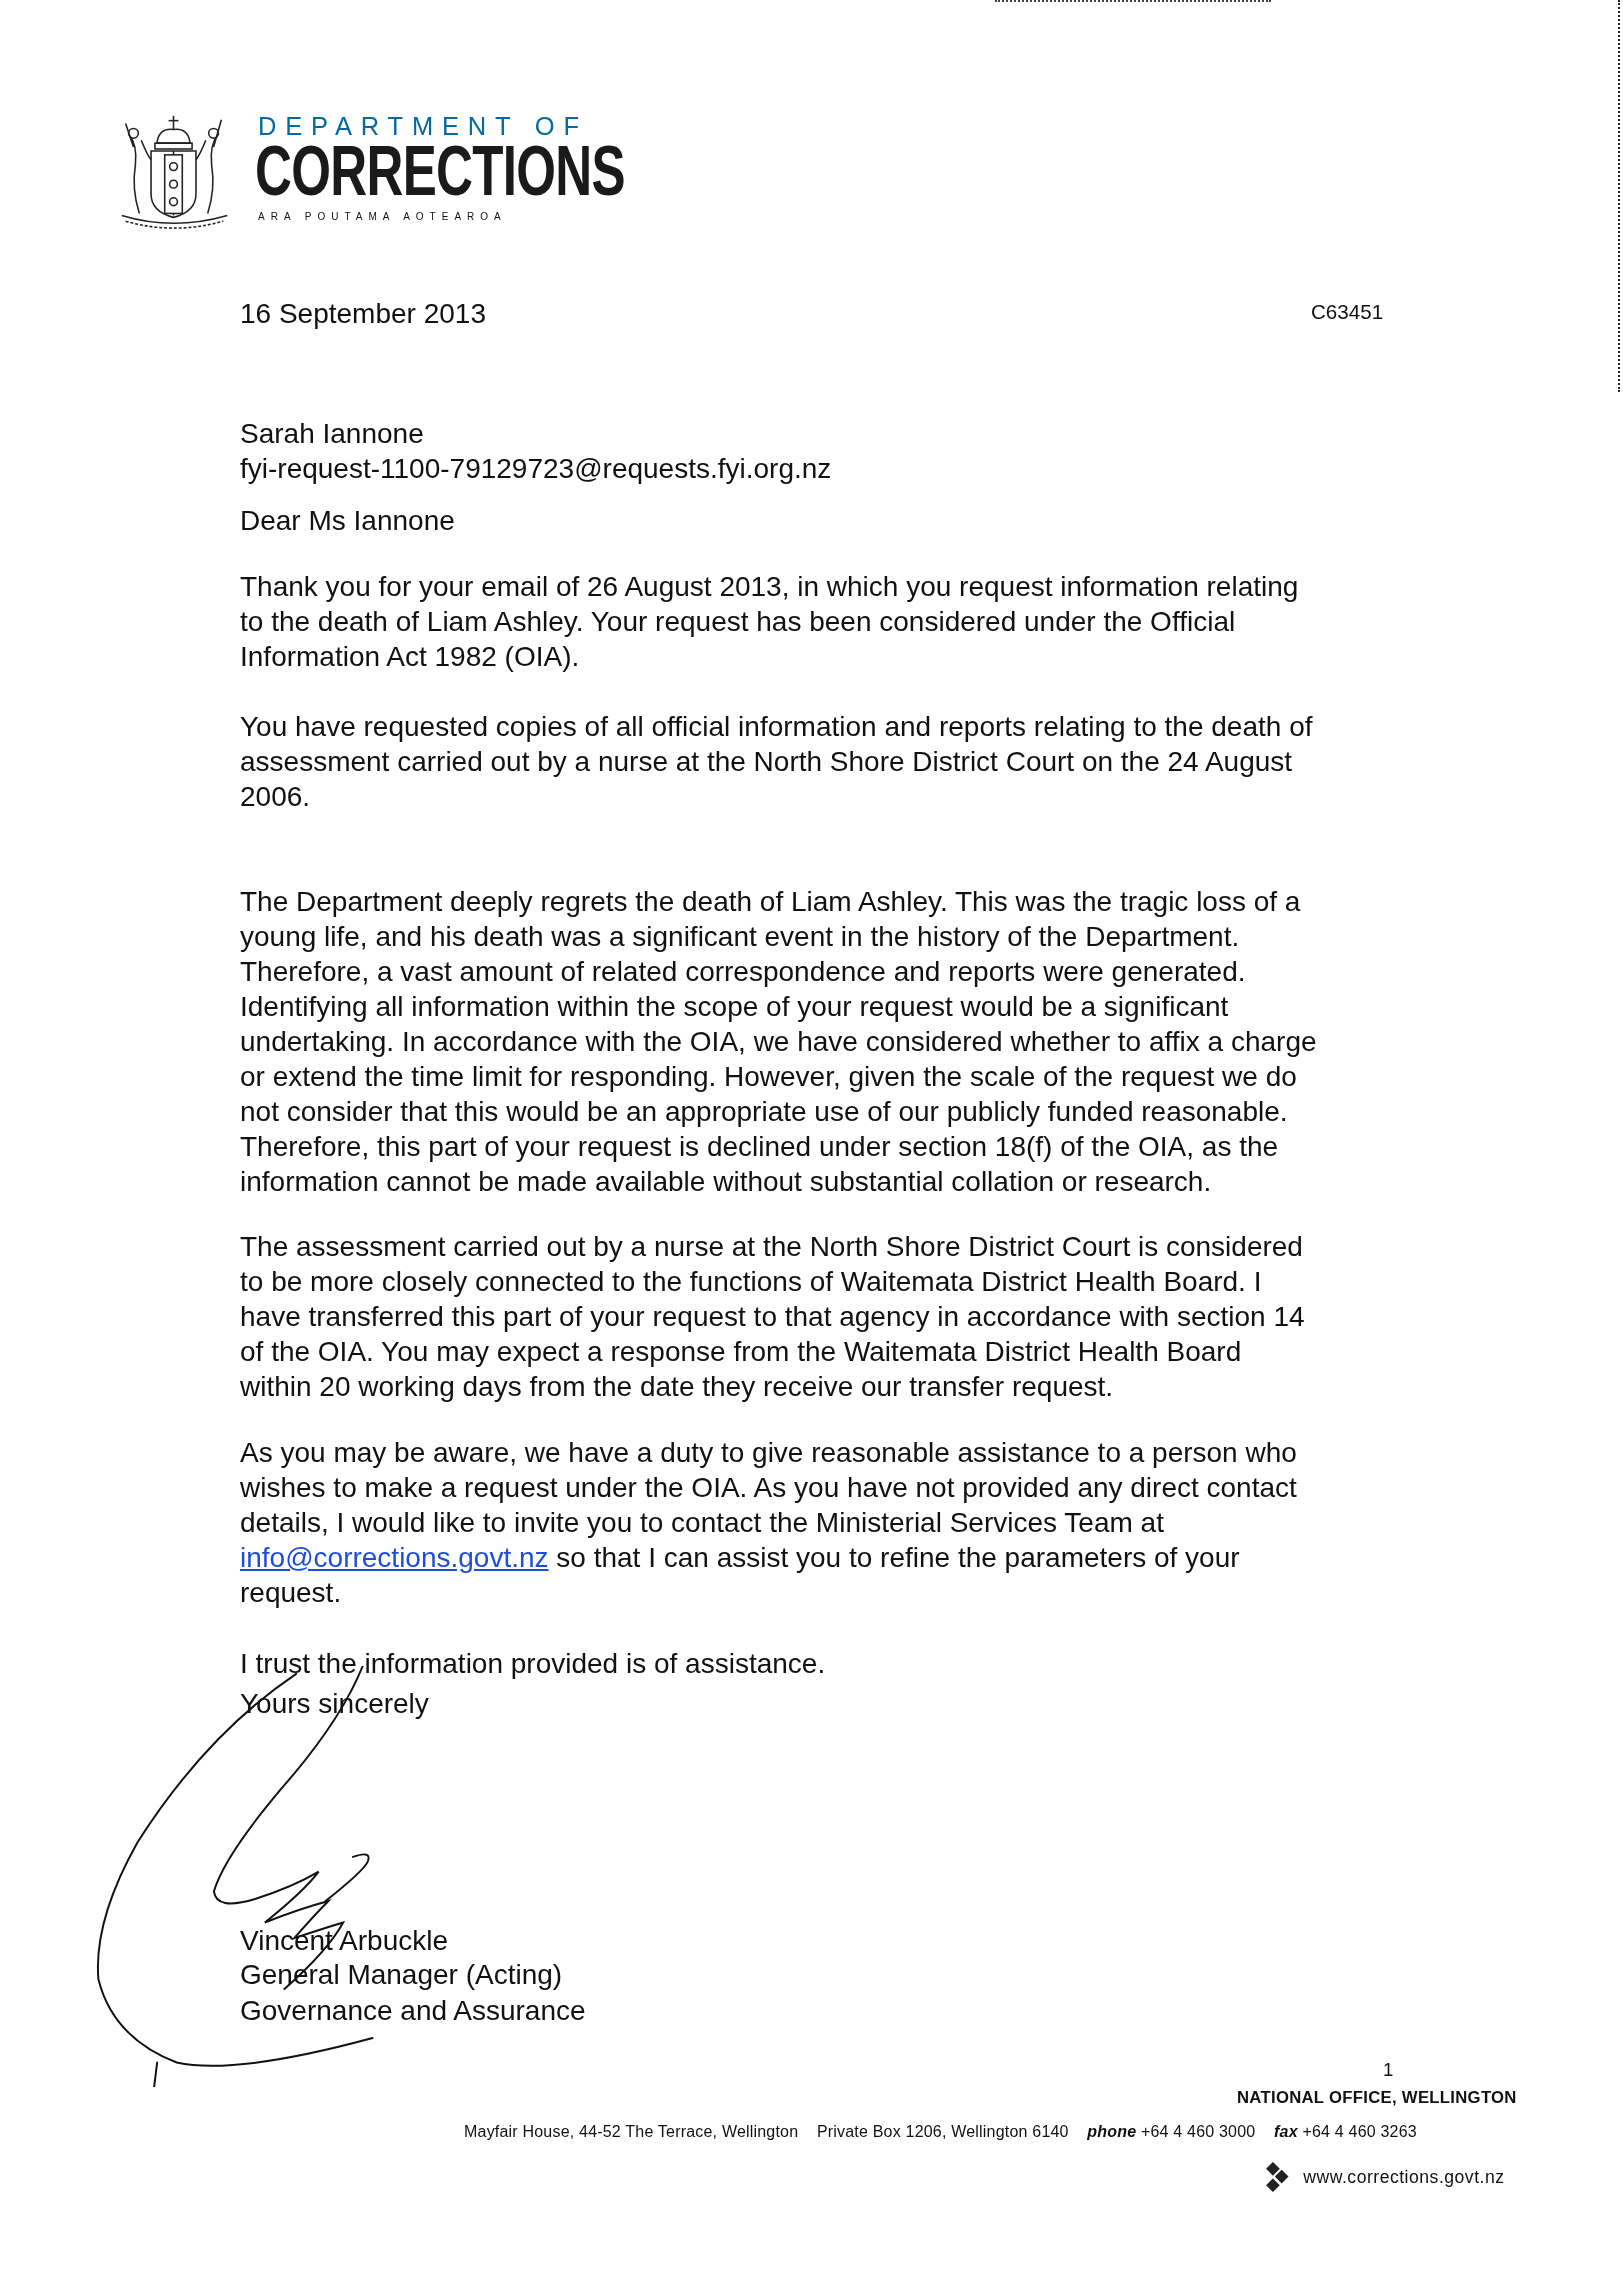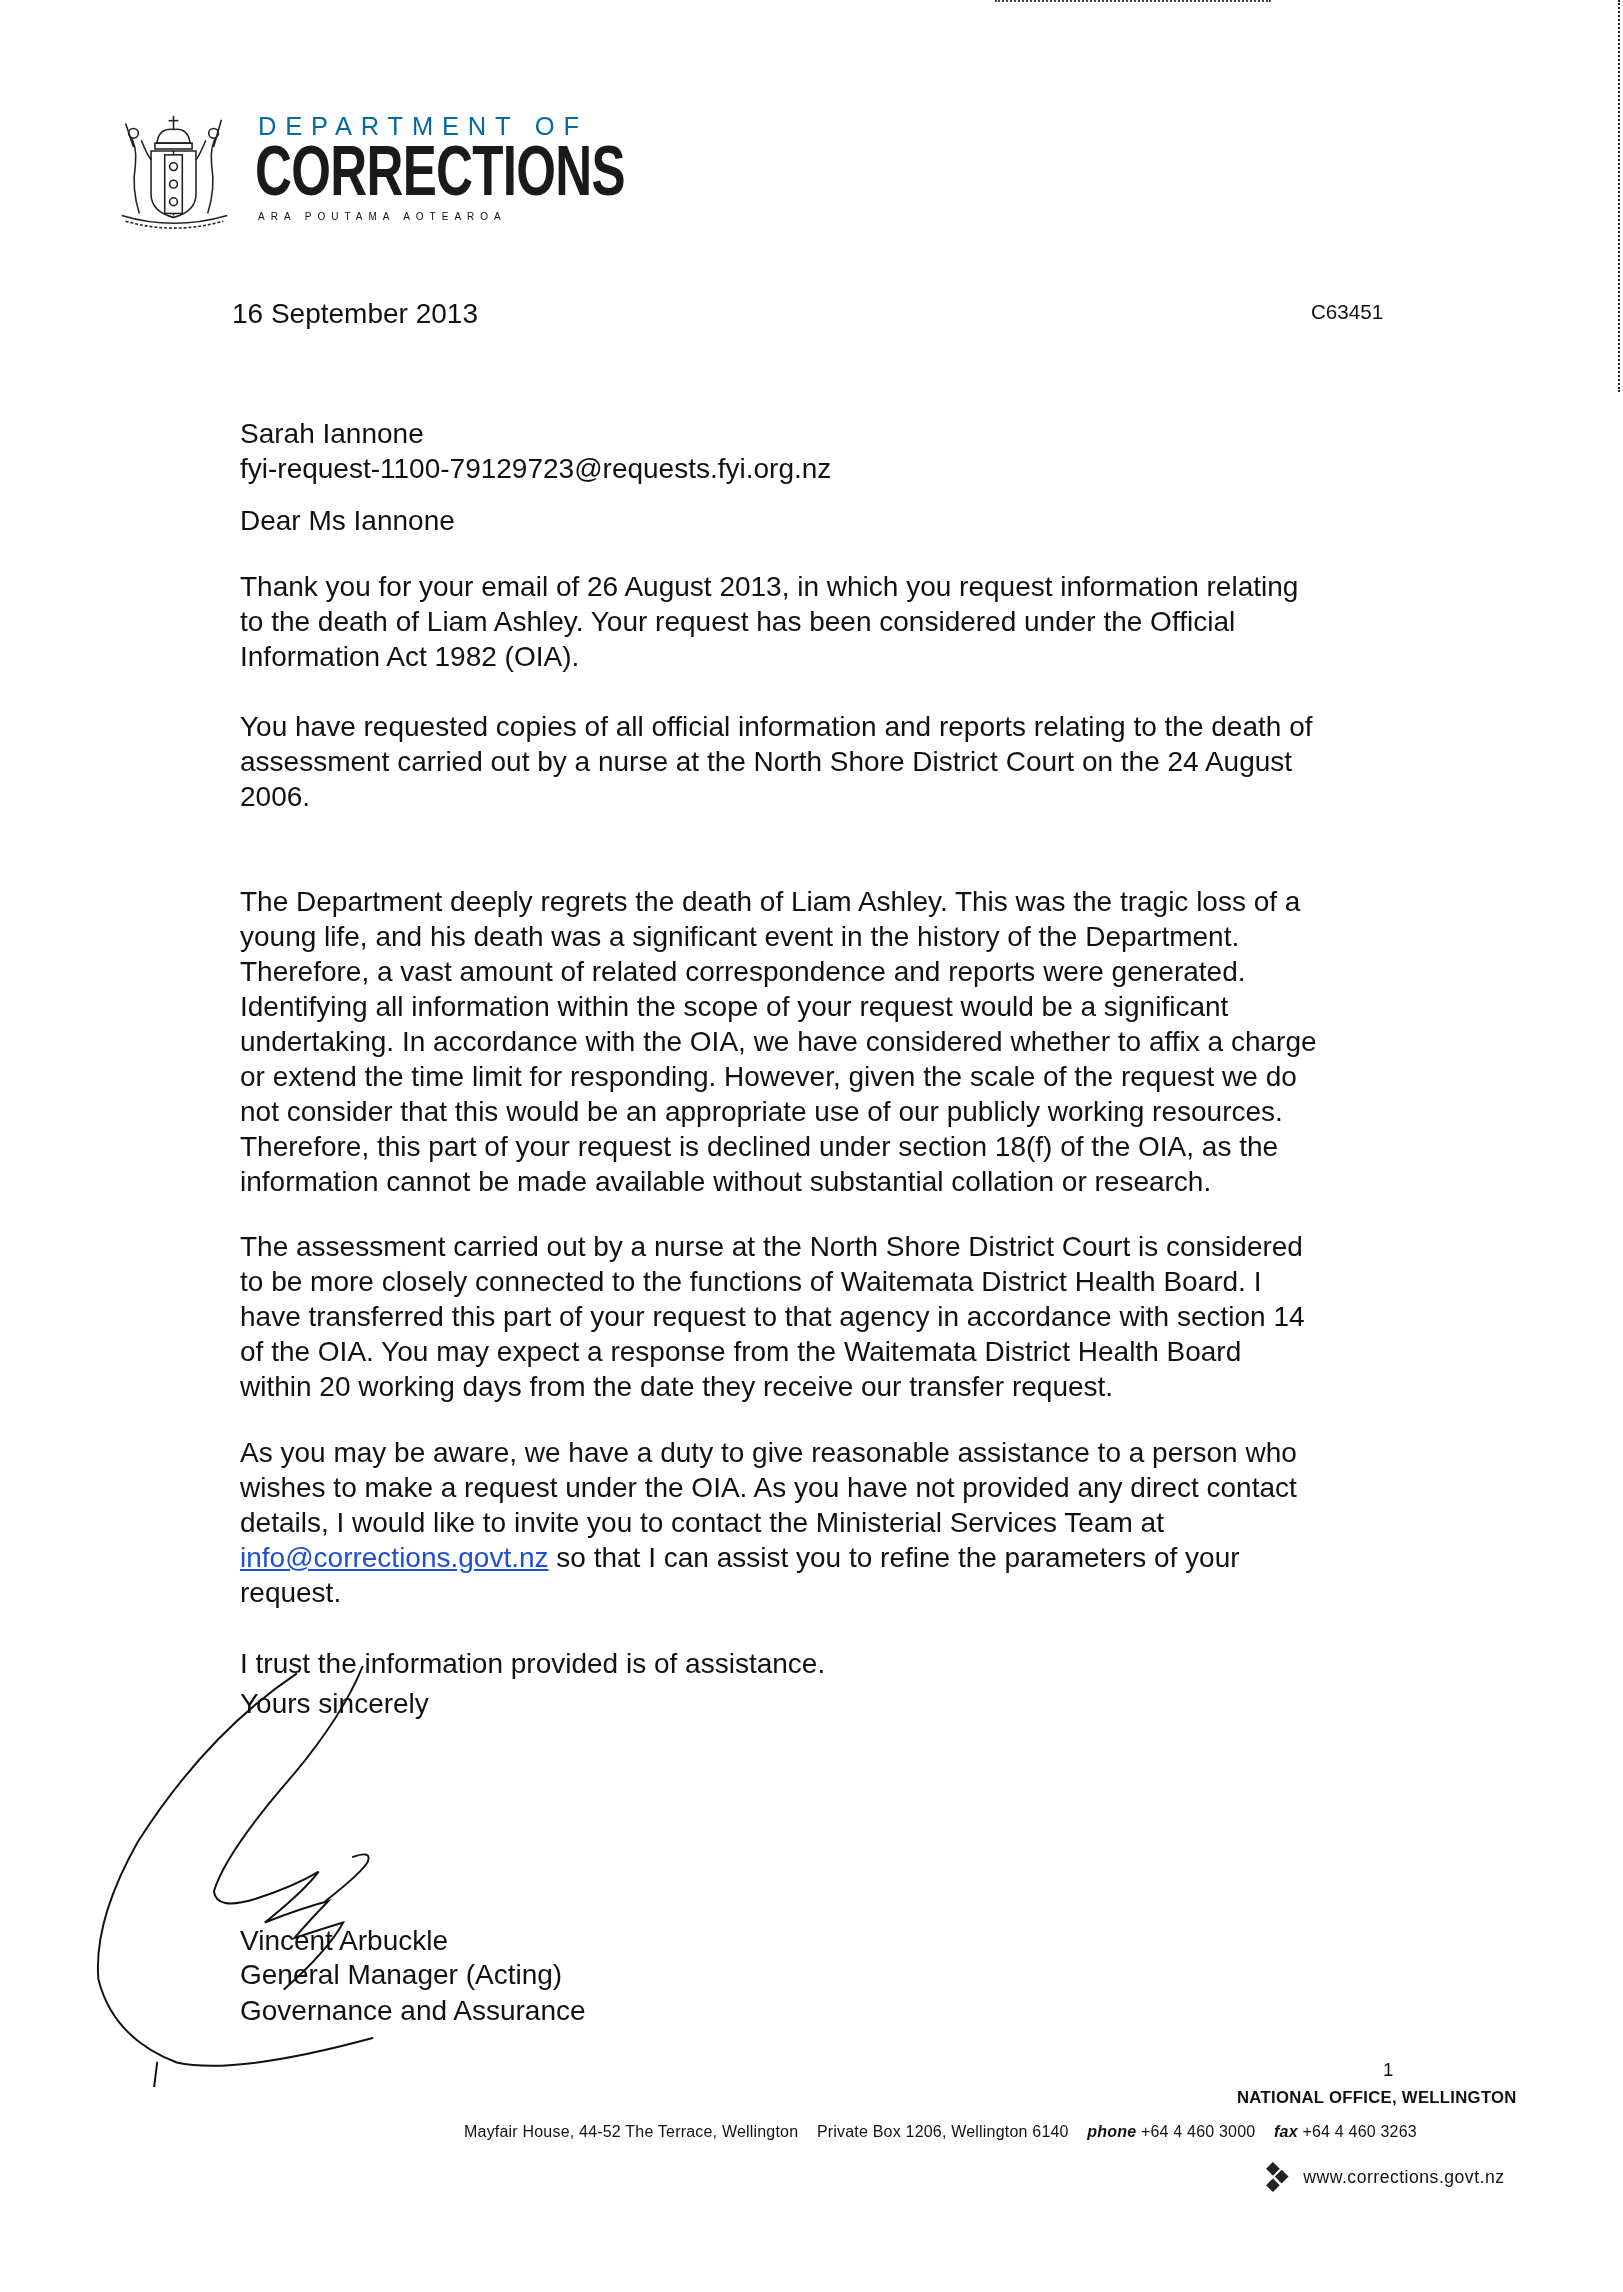--- a/index.html
+++ b/index.html
@@ -13,21 +13,21 @@
 
   
   .crest { left: 108px; top: 106px; width: 132px; height: 127px; }
   .lh-dept { left: 258px; top: 112px; font-size: 25.5px; letter-spacing: 8.8px; font-weight: normal; color:#0369a1; }
   .lh-corr { left: 255px; top: 135px; font-size: 71px; font-weight: bold; letter-spacing: -1px;
              transform: scaleX(0.72); transform-origin: left top; line-height: 71px; color:#1a1a1a; }
   .lh-maori { left: 258px; top: 211px; font-size: 10px; letter-spacing: 6px; color:#111; }
 
   
   .txt { font-size: 28px; line-height: 35px; color: #111; }
-  .date { left: 232px; top: 296px; }
+  .date { left: 240px; top: 296px; }
   .ref { left: 1311px; top: 300px; font-size: 20.6px; }
   .recipient { left: 240px; top: 416px; }
   .greeting { left: 240px; top: 503px; text-align: center; }
   .para { left: 240px; width: 1152px; margin: 0; }
   .para span.line { display: block; white-space: nowrap; }
   .p1 { top: 569px; }
   .p2 { top: 709px; }
   .p3 { top: 884px; }
   .p4 { top: 1229px; }
   .p5 { top: 1435px; }
@@ -105,21 +105,21 @@
   <span class="line">2006.</span>
 </p>
 
 <p class="abs txt para p3">
   <span class="line">The Department deeply regrets the death of Liam Ashley. This was the tragic loss of a</span>
   <span class="line">young life, and his death was a significant event in the history of the Department.</span>
   <span class="line">Therefore, a vast amount of related correspondence and reports were generated.</span>
   <span class="line">Identifying all information within the scope of your request would be a significant</span>
   <span class="line">undertaking. In accordance with the OIA, we have considered whether to affix a charge</span>
   <span class="line">or extend the time limit for responding. However, given the scale of the request we do</span>
-  <span class="line">not consider that this would be an appropriate use of our publicly working resources.</span>
+  <span class="line">not consider that this would be an appropriate use of our publicly funded reasonable.</span>
   <span class="line">Therefore, this part of your request is declined under section 18(f) of the OIA, as the</span>
   <span class="line">information cannot be made available without substantial collation or research.</span>
 </p>
 
 <p class="abs txt para p4">
   <span class="line">The assessment carried out by a nurse at the North Shore District Court is considered</span>
   <span class="line">to be more closely connected to the functions of Waitemata District Health Board.  I</span>
   <span class="line">have transferred this part of your request to that agency in accordance with section 14</span>
   <span class="line">of the OIA.  You may expect a response from the Waitemata District Health Board</span>
   <span class="line">within 20 working days from the date they receive our transfer request.</span>

